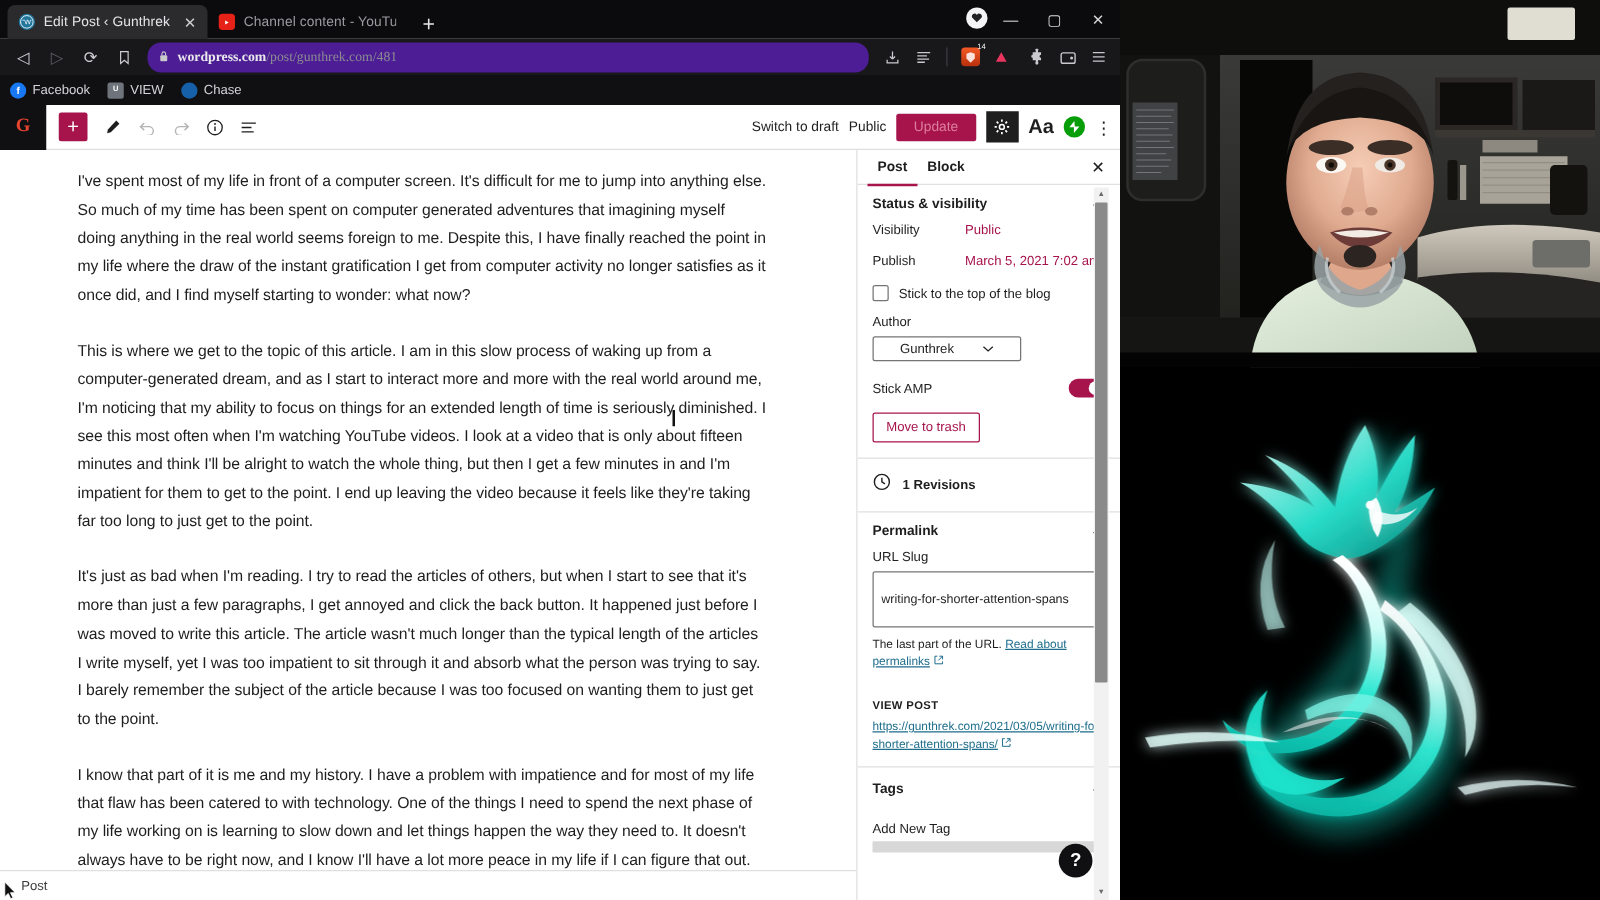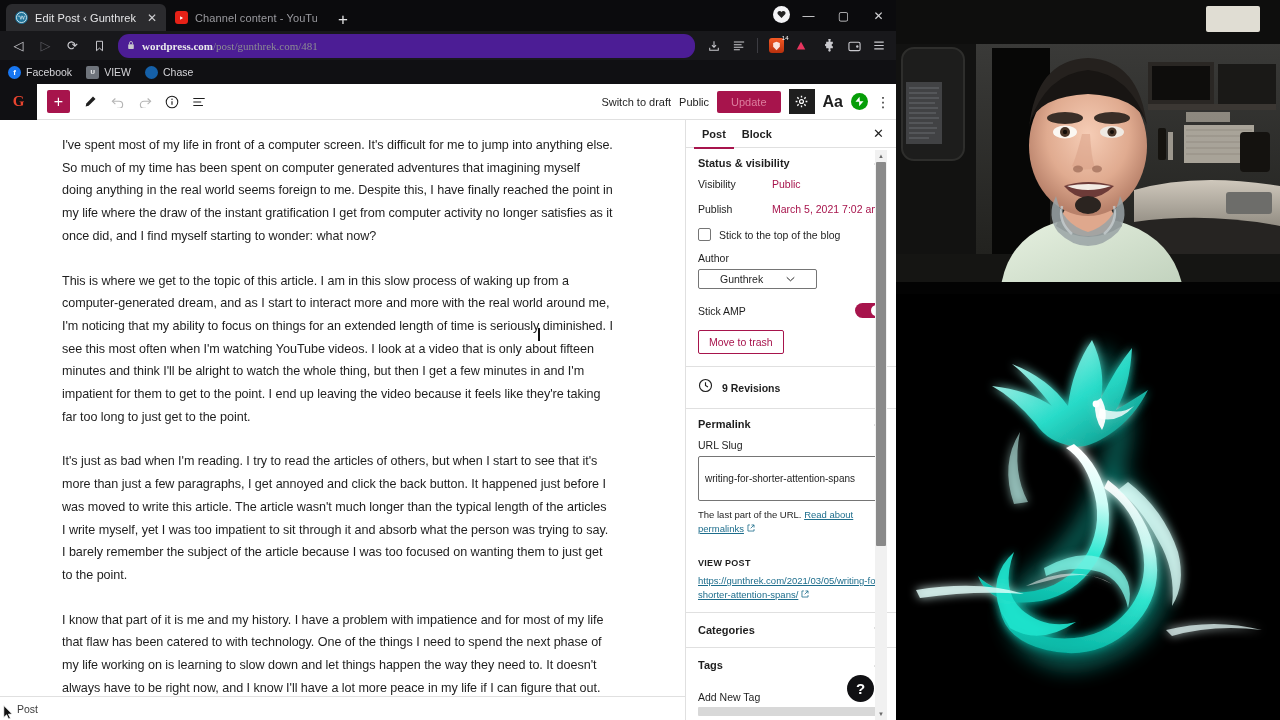--- a/index.html
+++ b/index.html
@@ -367,21 +367,21 @@
             <span class="trashbtn">Move to trash</span>
           </div>
 
           <div class="rev-row">
             <span>
               <svg width="15" height="15" viewBox="0 0 16 16">
                   <circle cx="8" cy="8" r="6.4" fill="none" stroke="#1e1e1e" stroke-width="1.2"></circle>
                   <path d="M8 4.4V8l2.6 1.7" fill="none" stroke="#1e1e1e" stroke-width="1.2"></path>
                 </svg>
             </span>
-            <span class="rev-txt">9 Revisions</span>
+            <span class="rev-txt">1 Revisions</span>
           </div>
 
           <div class="sb-section" style="padding-bottom:10px;">
             <div class="sb-sec-head">
               <span class="sb-sec-title">Permalink</span>
               <span class="chev">
                 <svg width="10" height="7" viewBox="0 0 12 8">
                     <path d="M1 6.2 6 1.6l5 4.6" fill="none" stroke="#1e1e1e" stroke-width="1.3"></path>
                   </svg>
               </span>
@@ -403,28 +403,20 @@
               <a href="#" style="text-decoration:underline;color:#1d6d8c;">https://gunthrek.com/2021/03/05/writing-for-shorter-attention-spans/</a>
               <span>
                 <svg width="8" height="8" viewBox="0 0 10 10">
                     <path d="M3.6 1.2H1.2v7.6h7.6V6.4" fill="none" stroke="#1d6d8c" stroke-width="1"></path>
                     <path d="M5.6 1.2h3.2v3.2M8.8 1.2 4.6 5.4" fill="none" stroke="#1d6d8c" stroke-width="1"></path>
                   </svg>
               </span>
             </div>
           </div>
 
-          <div class="collapsed-sec">
-            <span class="sb-sec-title">Categories</span>
-            <span class="chev">
-              <svg width="10" height="7" viewBox="0 0 12 8">
-                  <path d="M1 1.8 6 6.4l5-4.6" fill="none" stroke="#1e1e1e" stroke-width="1.3"></path>
-                </svg>
-            </span>
-          </div>
 
           <div class="collapsed-sec" style="border-bottom:none;">
             <span class="sb-sec-title">Tags</span>
             <span class="chev">
               <svg width="10" height="7" viewBox="0 0 12 8">
                   <path d="M1 6.2 6 1.6l5 4.6" fill="none" stroke="#1e1e1e" stroke-width="1.3"></path>
                 </svg>
             </span>
           </div>
           <div class="tag-label">Add New Tag</div>

